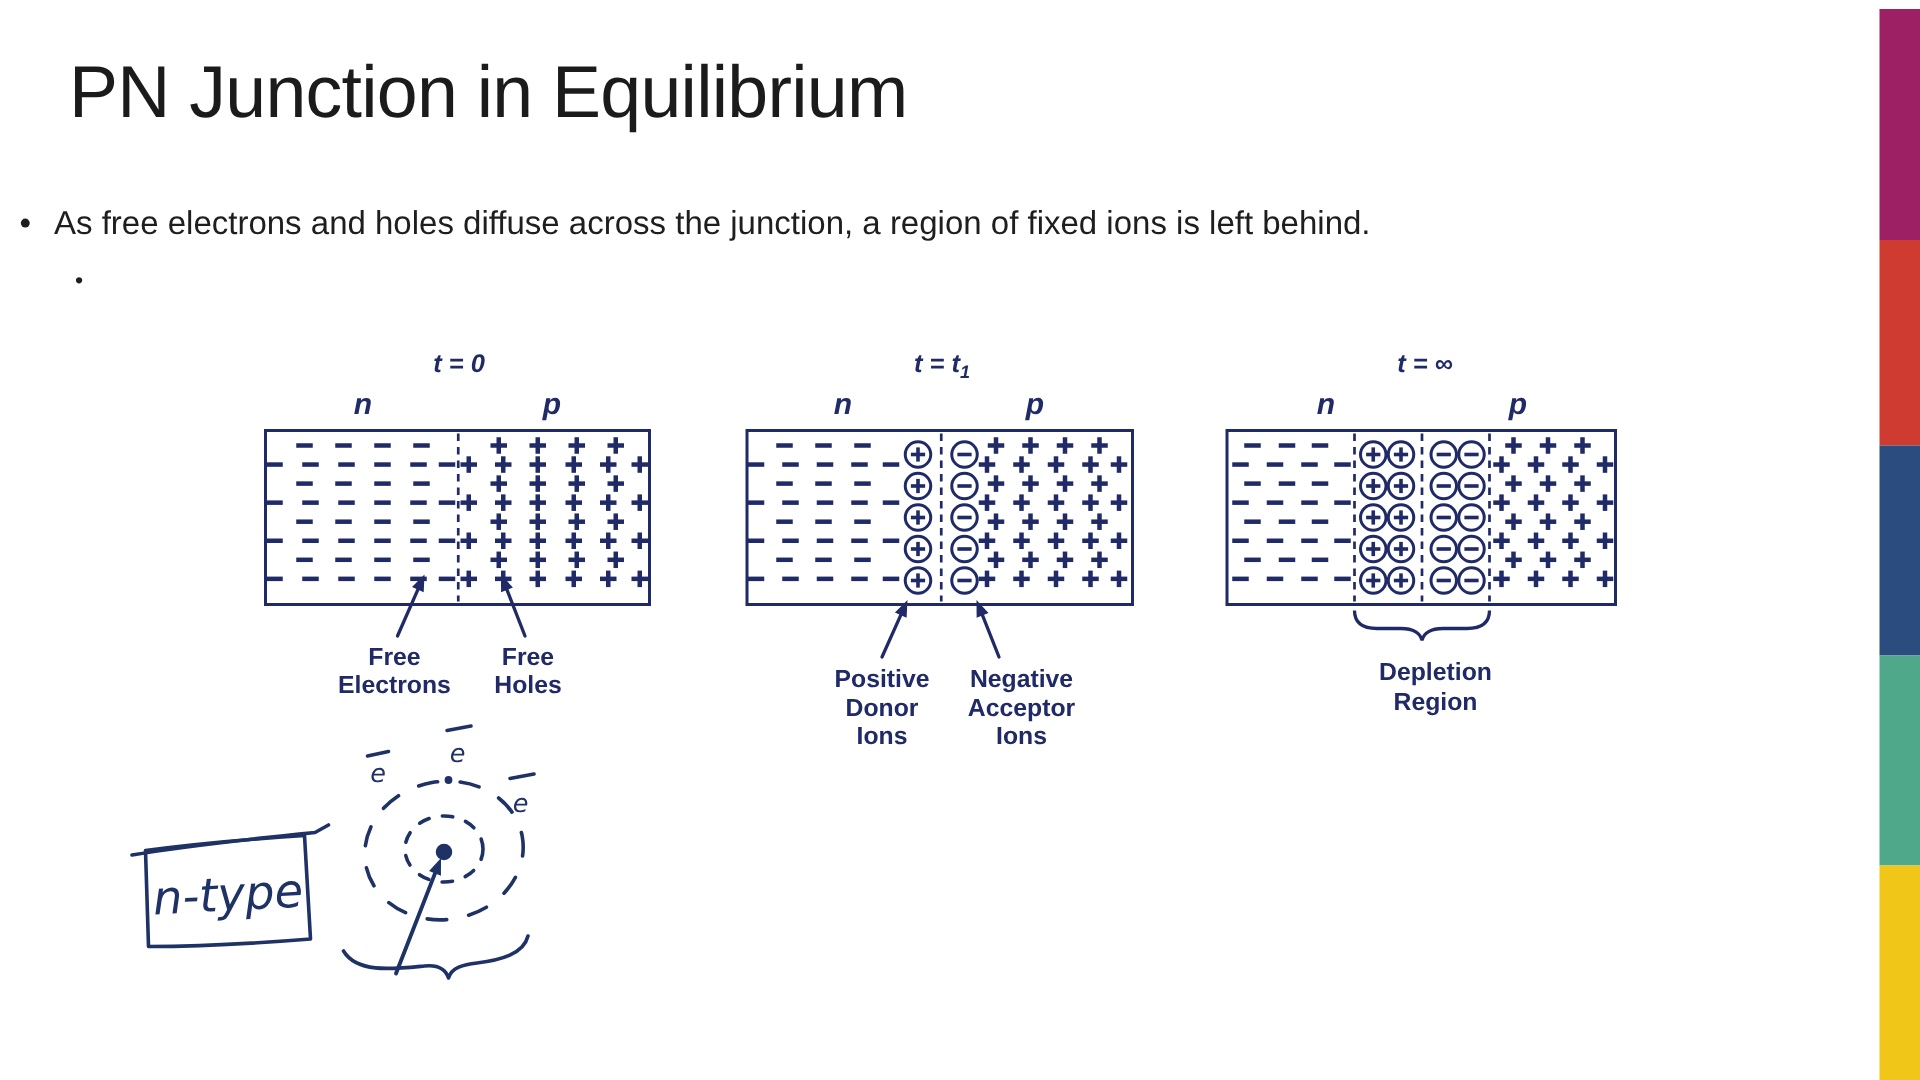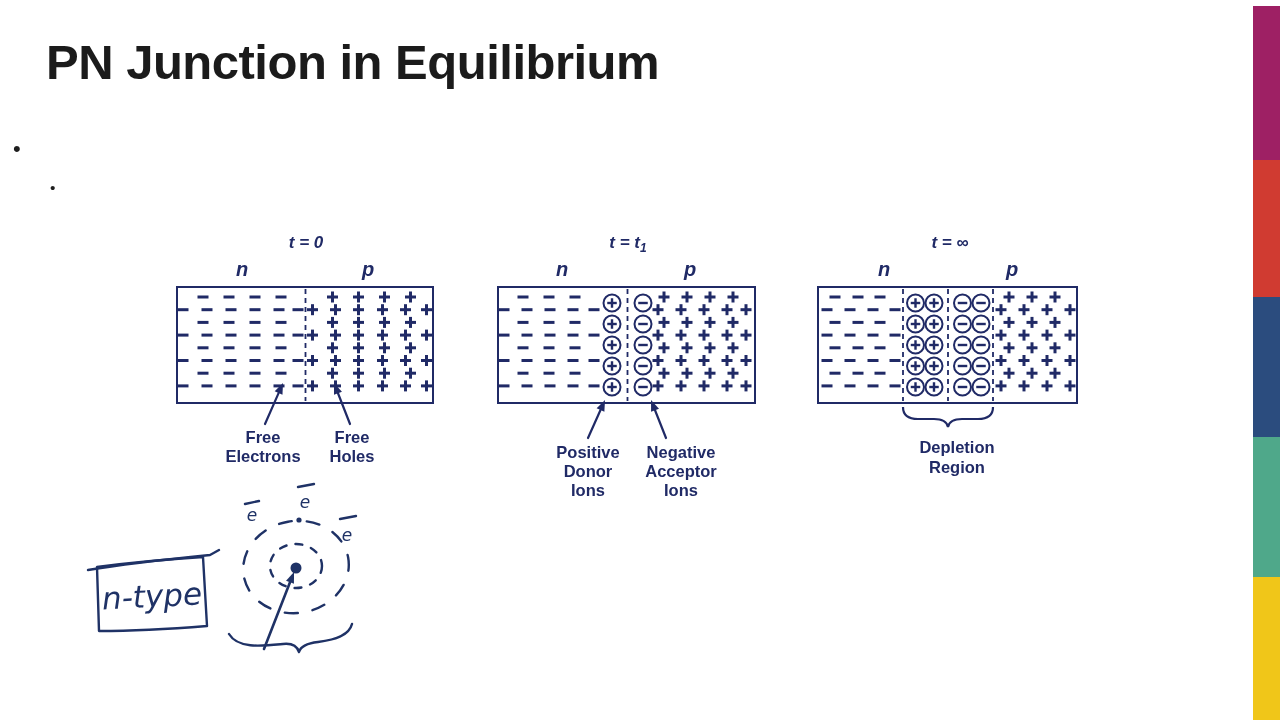--- a/index.html
+++ b/index.html
@@ -2,39 +2,40 @@
 <html><head>
 <meta charset="utf-8">
 <style>
   html,body{margin:0;padding:0}
   body{
     width:1280px;height:720px;position:relative;overflow:hidden;
     background:#ffffff;font-family:"Liberation Sans",sans-serif;
   }
   #slide-title{
     position:absolute;left:46px;top:34px;
-    font-size:49px;font-weight:700;color:#1b1b1b;letter-spacing:-0.5px;
+    font-size:49px;font-weight:400;color:#1b1b1b;letter-spacing:-0.5px;
     white-space:nowrap;
   }
   .bullet{position:absolute;display:flex;color:#1e1e1e;line-height:1.25}
   #bullet-main{left:13px;top:135px;width:1225px;font-size:22px}
   #bullet-main .marker{flex:0 0 23px}
   #bullet-sub{left:50px;top:178px;width:1100px;font-size:15.5px}
   #bullet-sub .marker{flex:0 0 17px}
   #figure-svg{position:absolute;left:0;top:0}
   #accent-stripe{position:absolute;top:6px;right:0;width:27px}
   .stripe-seg{width:27px}
 </style>
 </head>
 <body>
 
 <div id="slide-title">PN Junction in Equilibrium</div>
 
 <div class="bullet" id="bullet-main">
   <span class="marker">•</span>
+  <span class="text">As free electrons and holes diffuse across the junction, a region of fixed ions is left behind.</span>
 </div>
 <div class="bullet" id="bullet-sub">
   <span class="marker">•</span>
 </div>
 
 <svg id="figure-svg" width="1280" height="720" viewBox="0 0 1280 720">
     <g>
       <rect x="177" y="287" width="256" height="116" fill="none" stroke="#202A66" stroke-width="2"></rect>
       <line x1="305.5" y1="289" x2="305.5" y2="401" stroke="#202A66" stroke-width="1.8" stroke-dasharray="5 4"></line>
       <g>

